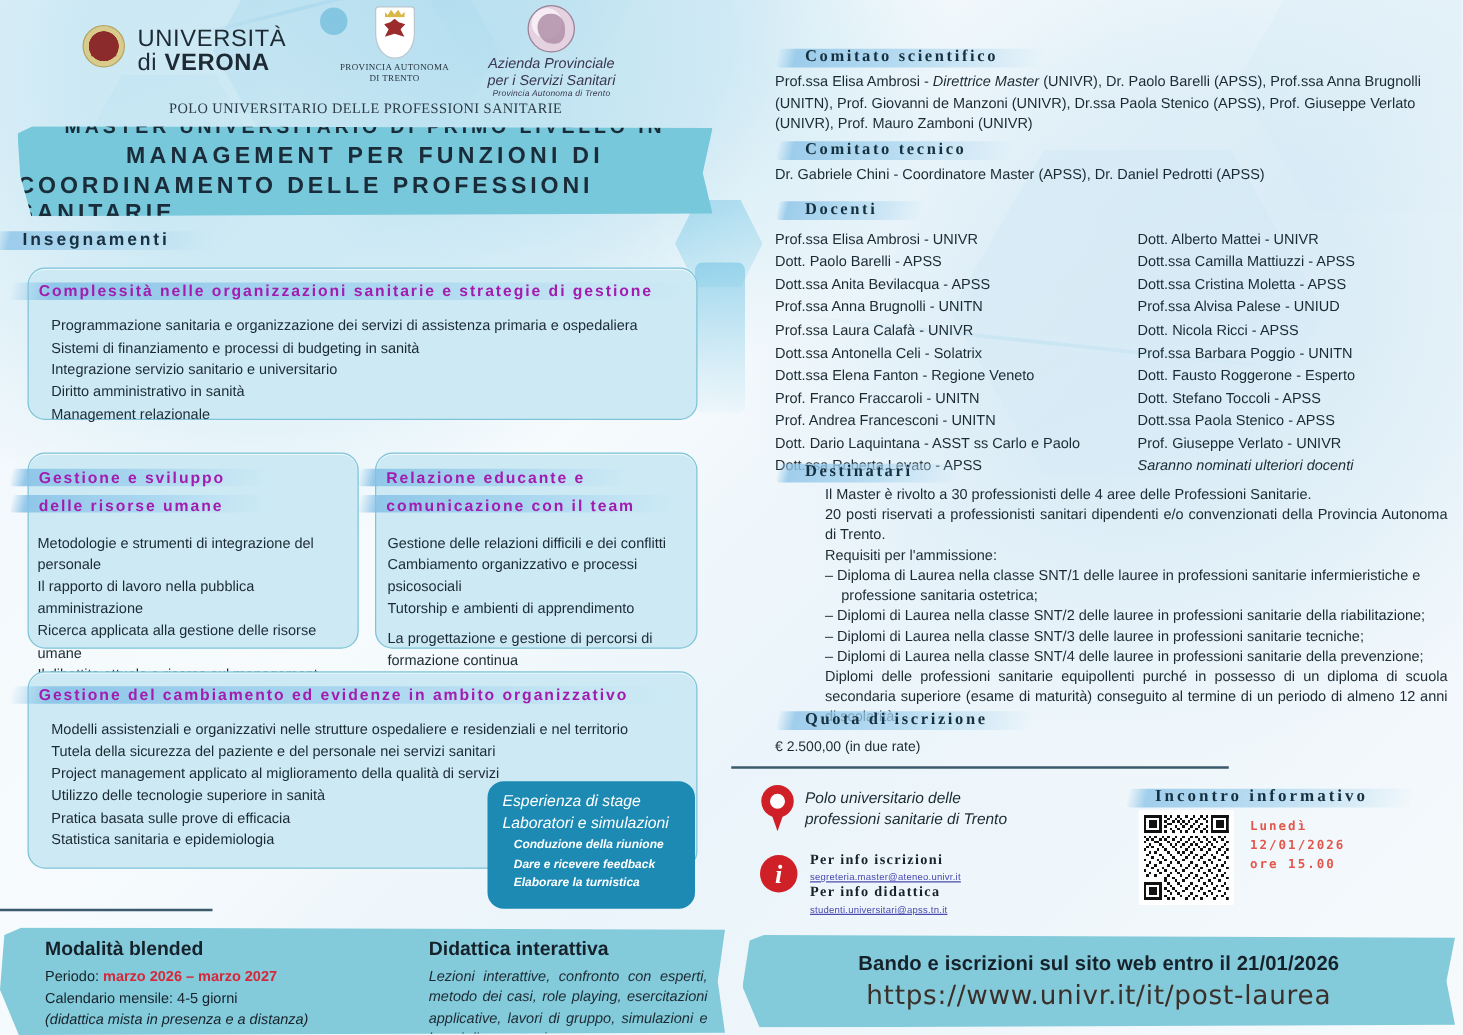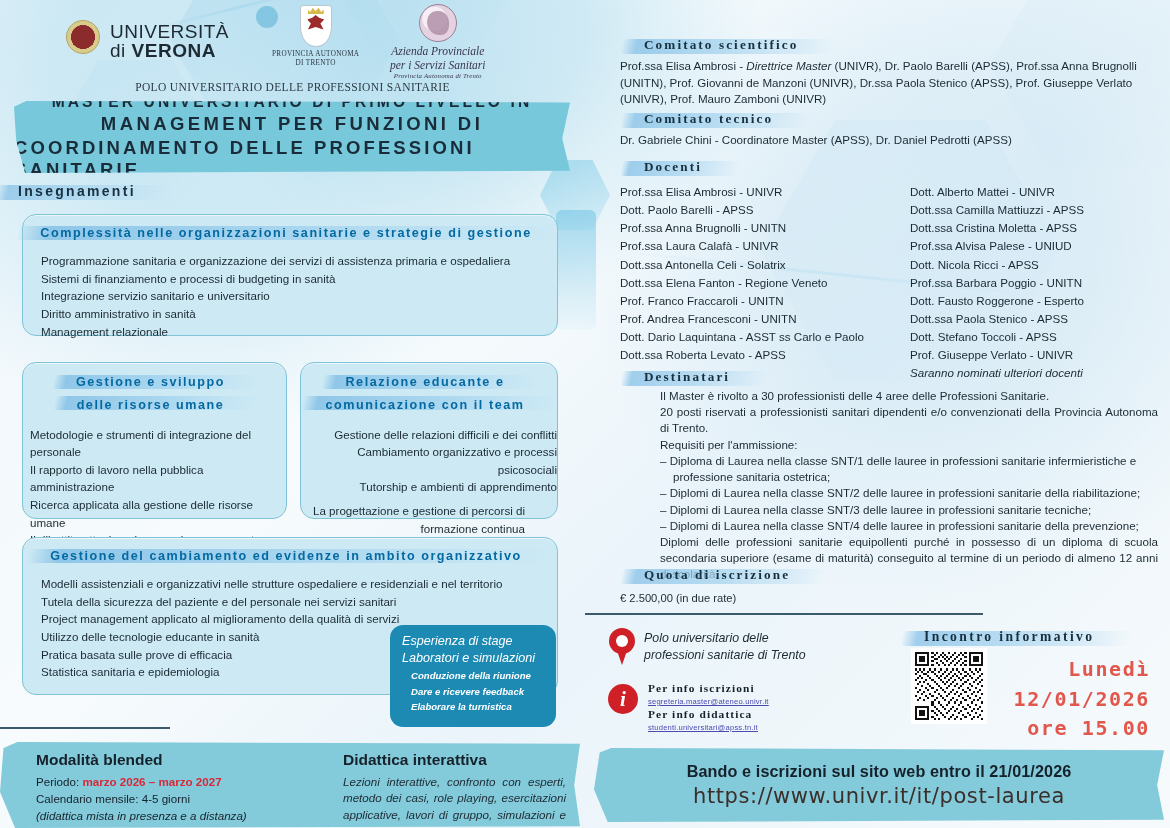--- a/index.html
+++ b/index.html
@@ -70,21 +70,21 @@
   .apss-globe{
     width:36px;height:36px;border-radius:50%;
     border:1.3px solid #9c7f96;
     background:radial-gradient(circle at 40% 38%,#f6eef4 0 38%,#e4d2e0 40% 100%);
     position:relative;
   }
   .apss-globe:before{
     content:"";position:absolute;left:7px;top:6px;width:22px;height:24px;
     background:#b08fa7;border-radius:48% 52% 40% 60%;opacity:.85;
   }
-  .apss-cap{font-family:Liberation Serif, serif;font-style:italic;color:#3a3550;line-height:1.18;}
+  .apss-cap{font-family:Liberation Sans, sans-serif;font-style:italic;color:#3a3550;line-height:1.18;}
   .apss-cap .a1{font-size:11.5px;}
   .apss-cap .a2{font-size:6.8px;letter-spacing:.2px;}
 
   .polo-line{
     position:absolute;left:0;top:81px;width:585px;text-align:center;
     font-family:"Liberation Serif",serif;font-size:11.5px;letter-spacing:.35px;color:#2b3a45;
   }
 
   
   .title-banner{
@@ -110,21 +110,21 @@
   .brush > span{position:relative;z-index:1;}
 
   .h-insegnamenti{position:absolute;left:10px;top:182px;font-size:14px;font-weight:700;letter-spacing:2.3px;color:#18303f;}
 
   
   .card{
     position:absolute;background:#cdeaf4;border:1px solid #7fc3d8;border-radius:14px;
     box-shadow:0 1px 0 rgba(255,255,255,.6) inset;
   }
   .card-title{
-    font-size:12.6px;font-weight:700;letter-spacing:1.55px;color:#0369a1;text-align:center;
+    font-size:12.6px;font-weight:700;letter-spacing:1.55px;color:#a21caf;text-align:left;
     line-height:1.45;
   }
   .card-title .brush:before{
     background:linear-gradient(96deg,rgba(133,192,230,0) 0%,rgba(133,192,230,.85) 6%,rgba(158,208,238,.75) 52%,rgba(186,222,243,.40) 86%,rgba(186,222,243,0) 100%);
     height:14px;top:3px;
   }
   .card ul{list-style:none;margin:0;padding:0;}
   .card li{font-size:11.6px;line-height:1.52;color:#1b2a33;}
 
   #card1{left:22px;top:214px;width:534px;height:120px;}
@@ -201,22 +201,22 @@
     background:#cf2027;color:#fff;font-family:"Liberation Serif",serif;font-style:italic;
     font-weight:700;font-size:21px;display:flex;align-items:center;justify-content:center;
   }
   #info-block{position:absolute;left:648px;top:681px;width:230px;}
   #info-block .lbl{font-family:"Liberation Serif",serif;font-weight:700;font-size:11.4px;letter-spacing:1.1px;color:#16222b;line-height:1.3;}
   #info-block .mail{font-size:7.6px;color:#4a4ab0;text-decoration:underline;line-height:1.5;letter-spacing:.2px;}
 
   #h-incontro{left:916px;top:628px;font-size:13.6px;letter-spacing:2.4px;}
   #qr{position:absolute;left:911px;top:648px;width:76px;height:76px;background:#fff;padding:4px;box-sizing:border-box;}
   #qr svg{display:block;}
-  #meet{position:absolute;left:1000px;top:655px;width:150px;text-align:right;
-        color:#e2574c;font-weight:700;font-size:20px;letter-spacing:1.6px;line-height:1.48;
+  #meet{position:absolute;left:1000px;top:655px;width:150px;text-align:left;
+        color:#e2574c;font-weight:700;font-size:10px;letter-spacing:1.6px;line-height:1.48;
         font-family:"DejaVu Sans Mono",monospace;}
 
   
   #bando{
     position:absolute;left:594px;top:748px;width:570px;height:74px;background:#83cada;
     clip-path:polygon(1% 6%,3% 0,100% 3%,98.8% 50%,100% 97%,2.4% 100%,0 56%);
     display:flex;flex-direction:column;align-items:center;justify-content:center;gap:3px;
   }
   #bando .b1{font-size:16.2px;font-weight:700;color:#16222b;letter-spacing:.1px;}
   #bando .b2{font-size:21px;color:#3b2f2a;letter-spacing:.6px;font-family:"DejaVu Sans",sans-serif;}
@@ -311,37 +311,37 @@
         <li>Il dibattito attuale e ricerca sul management</li>
         <li style="padding-left:4px;">Gestione e sviluppo delle risorse umane</li>
       </ul>
     </div>
 
     <div class="card" id="card3">
       <div class="card-title" style="margin-top:9px;">
         <span class="brush"><span>Relazione educante e</span></span><br>
         <span class="brush" style="padding-top:3px;display:inline-block;"><span>comunicazione con il team</span></span>
       </div>
-      <ul style="margin:9px 0 4px 9px;text-align:right;">
+      <ul style="margin:9px 0 4px 9px;">
         <li>Gestione delle relazioni difficili e dei conflitti</li>
         <li>Cambiamento organizzativo e processi psicosociali</li>
         <li>Tutorship e ambienti di apprendimento</li>
         <li style="margin-top:6px;max-width:215px;">La progettazione e gestione di percorsi di formazione continua</li>
       </ul>
     </div>
 
     <div class="card" id="card4">
       <div class="card-title" style="margin-top:8px;">
         <span class="brush"><span>Gestione del cambiamento ed evidenze in ambito organizzativo</span></span>
       </div>
       <ul style="margin:8px 0 0 18px;">
         <li>Modelli assistenziali e organizzativi nelle strutture ospedaliere e residenziali e nel territorio</li>
         <li>Tutela della sicurezza  del paziente e del personale nei servizi sanitari</li>
         <li>Project management applicato al miglioramento della qualità di servizi</li>
-        <li>Utilizzo delle tecnologie educante in sanità</li>
+        <li>Utilizzo delle tecnologie superiore in sanità</li>
         <li>Pratica basata sulle prove di efficacia</li>
         <li>Statistica sanitaria e epidemiologia</li>
       </ul>
     </div>
 
     <div id="stage">
       <div class="s1">Esperienza di stage</div>
       <div class="s1">Laboratori e simulazioni</div>
       <div class="s2">Conduzione della riunione</div>
       <div class="s2">Dare e ricevere feedback</div>
@@ -379,39 +379,40 @@
     <span class="brush"><span>Comitato tecnico</span></span>
   </div>
   <div class="rbody" id="p-comtec">Dr. Gabriele Chini - Coordinatore Master (APSS), Dr. Daniel Pedrotti (APSS)</div>
 
   <div class="h-sec" id="h-docenti">
     <span class="brush"><span>Docenti</span></span>
   </div>
   <div id="doc-l" class="rbody">
     <div>Prof.ssa Elisa Ambrosi - UNIVR</div>
     <div>Dott. Paolo Barelli - APSS</div>
+    <div>Dott.ssa Anita Bevilacqua - APSS</div>
     <div>Prof.ssa Anna Brugnolli - UNITN</div>
     <div>Prof.ssa Laura Calafà - UNIVR</div>
     <div>Dott.ssa Antonella Celi - Solatrix</div>
     <div>Dott.ssa Elena Fanton - Regione Veneto</div>
     <div>Prof. Franco Fraccaroli - UNITN</div>
     <div>Prof. Andrea Francesconi - UNITN</div>
     <div>Dott. Dario Laquintana - ASST ss Carlo e Paolo</div>
     <div>Dott.ssa Roberta Levato - APSS</div>
   </div>
   <div id="doc-r" class="rbody">
     <div>Dott. Alberto Mattei - UNIVR</div>
     <div>Dott.ssa Camilla Mattiuzzi - APSS</div>
     <div>Dott.ssa Cristina Moletta - APSS</div>
     <div>Prof.ssa Alvisa Palese - UNIUD</div>
     <div>Dott. Nicola Ricci - APSS</div>
     <div>Prof.ssa Barbara Poggio - UNITN</div>
     <div>Dott. Fausto Roggerone - Esperto</div>
+    <div>Dott. Stefano Toccoli - APSS</div>
     <div>Dott.ssa Paola Stenico - APSS</div>
-    <div>Dott. Stefano Toccoli - APSS</div>
     <div>Prof. Giuseppe Verlato - UNIVR</div>
     <div class="doc-note">Saranno nominati ulteriori docenti</div>
   </div>
 
   <div class="h-sec" id="h-dest">
     <span class="brush"><span>Destinatari</span></span>
   </div>
   <div class="rbody" id="p-dest">
     <div class="line">Il Master è rivolto a 30 professionisti delle 4 aree delle Professioni Sanitarie.</div>
     <div class="line just">20 posti riservati a professionisti sanitari dipendenti e/o convenzionati della Provincia Autonoma di Trento.</div>

